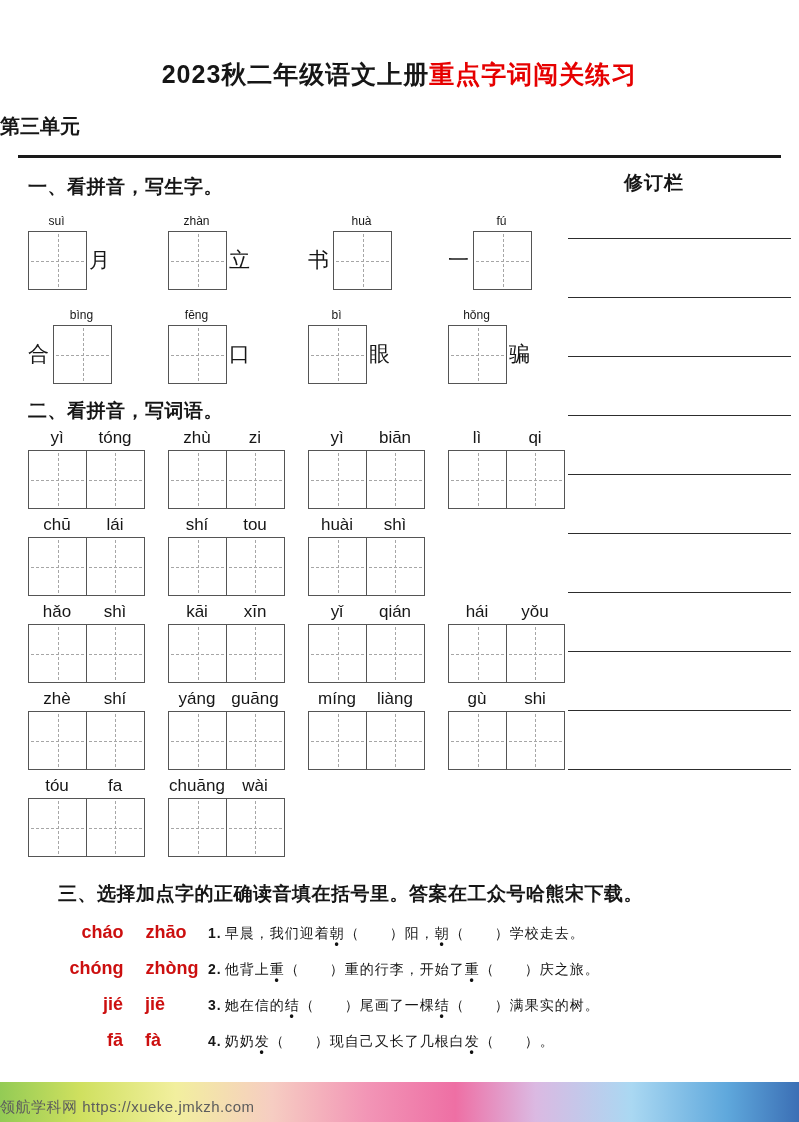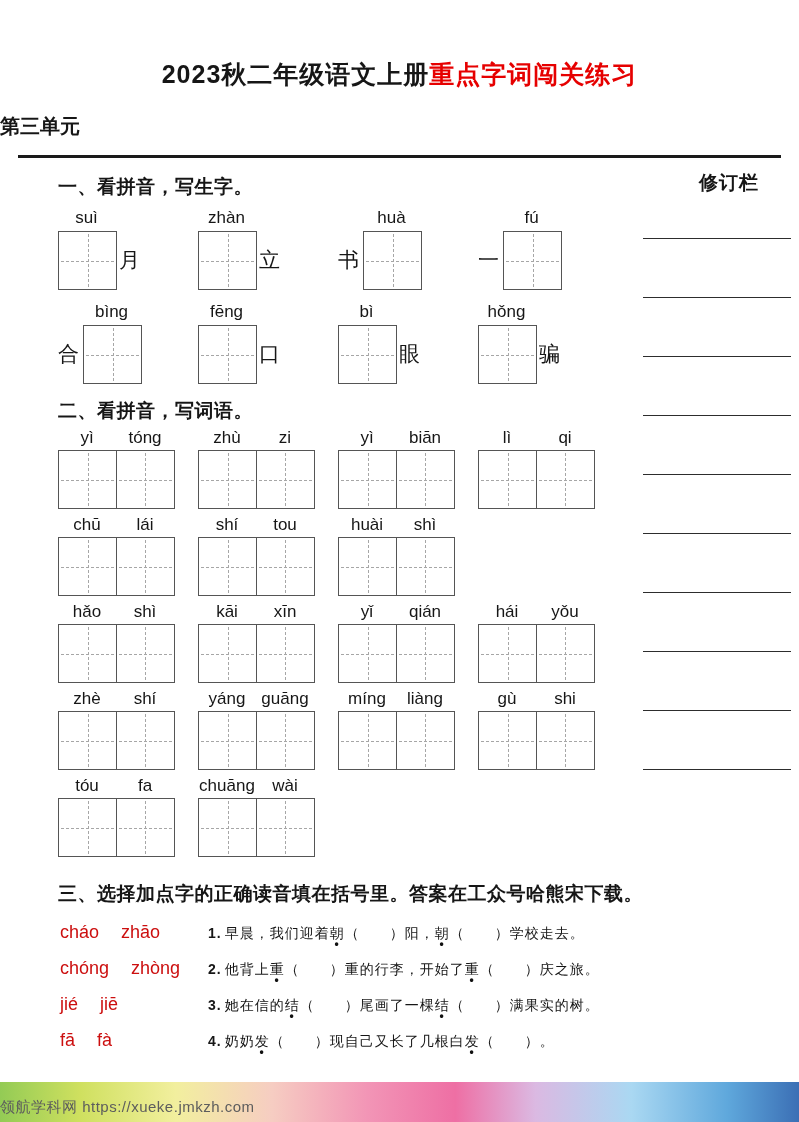--- a/index.html
+++ b/index.html
@@ -8,38 +8,38 @@
     font-family: "Liberation Sans", "DejaVu Sans", sans-serif;
     color: #161616;
   }
   .page { position: relative; width: 799px; height: 1122px; overflow: hidden; background: #fff; margin-top: 12px; }
 
   .title { padding-top: 46px; text-align: center; font-size: 25px; font-weight: 700; letter-spacing: 1px; }
   .title .red { color: #e60000; }
   .unit { margin-top: 22px; text-align: left; font-size: 20px; font-weight: 700; }
   .rule { margin: 15px 18px 0 18px; border-top: 3px solid #1a1a1a; }
 
-  .body-wrap { display: flex; padding: 12px 8px 0 58px; gap: 45px; }
+  .body-wrap { display: flex; padding: 12px 8px 0 28px; }
   .left-col { width: 540px; flex: none; }
   .right-col { flex: 1; }
 
   .sec-heading { font-size: 19px; font-weight: 700; margin: 4px 0 2px 0; letter-spacing: 0.5px; }
   .s2h { margin-top: 16px; }
   .s3h { padding-left: 58px; margin-top: 18px; }
 
   .rev-label { font-size: 19px; font-weight: 700; padding-left: 56px; letter-spacing: 1px; }
   .rev-line { height: 58px; border-bottom: 1.6px solid #2d2d2d; }
   .rev-line.first { height: 42px; }
 
   
   .s1-row { display: flex; margin-top: 6px; }
   .s1-row + .s1-row { margin-top: 12px; }
   .s1-cell { width: 140px; flex: none; display: grid; grid-template-columns: auto 57px auto; grid-template-rows: 25px 57px; justify-content: start; }
   .s1-cell:last-child { width: auto; }
-  .s1-pinyin { grid-column: 2; grid-row: 1; align-self: end; text-align: center; font-size: 17px; padding-bottom: 3px; }
+  .s1-pinyin { grid-column: 2; grid-row: 1; align-self: end; text-align: center; font-size: 12px; padding-bottom: 3px; }
   .s1-hz { grid-row: 2; align-self: center; font-size: 21px; }
   .s1-hz.b { grid-column: 1; padding-right: 4px; }
   .s1-hz.a { grid-column: 3; padding-left: 4px; }
   .s1-box { grid-column: 2; grid-row: 2; }
 
   
   .wbox { position: relative; width: 57px; height: 57px; border: 1.4px solid #555; background: #fff; flex: none; }
   .wbox::before { content: ""; position: absolute; left: 2px; right: 2px; top: 50%; border-top: 1px dashed #a6a6a6; }
   .wbox::after { content: ""; position: absolute; top: 2px; bottom: 2px; left: 50%; border-left: 1px dashed #a6a6a6; }
 
@@ -49,21 +49,21 @@
   .s2-cell { width: 140px; flex: none; }
   .s2-cell:last-child { width: auto; }
   .s2-pinyin { display: flex; width: 116px; height: 22px; }
   .s2-pinyin span { flex: 1; text-align: center; font-size: 17px; white-space: nowrap; }
   .s2-boxes { display: flex; }
   .s2-boxes .wbox + .wbox { margin-left: -1.4px; }
 
   
   #s3-items { margin-top: 6px; }
   .s3-item { display: flex; align-items: baseline; padding-left: 60px; margin-top: 15px; }
-  .s3-options { width: 148px; flex: none; display: flex; gap: 22px; color: #cc0f0f; font-size: 18px; }
+  .s3-options { width: 148px; flex: none; display: flex; justify-content: center; gap: 22px; color: #cc0f0f; font-size: 18px; font-weight: bold; }
   .s3-text { flex: 1; font-size: 14px; letter-spacing: 1px; line-height: 1.2; white-space: nowrap; }
   .s3-num { font-weight: 700; margin-right: 3px; }
   .dot { position: relative; display: inline-block; }
   .dot::after { content: "\2022"; position: absolute; left: 50%; transform: translateX(-50%); bottom: -10px; font-size: 12px; font-weight: 700; color: #111; }
 
   
   .footer-bar {
     position: absolute; left: 0; right: 0; bottom: 0; height: 52px;
     background: linear-gradient(90deg,
       #93cb55 0%, #cfe05f 10%, #f2ef9e 22%, #f6cdc2 34%,

